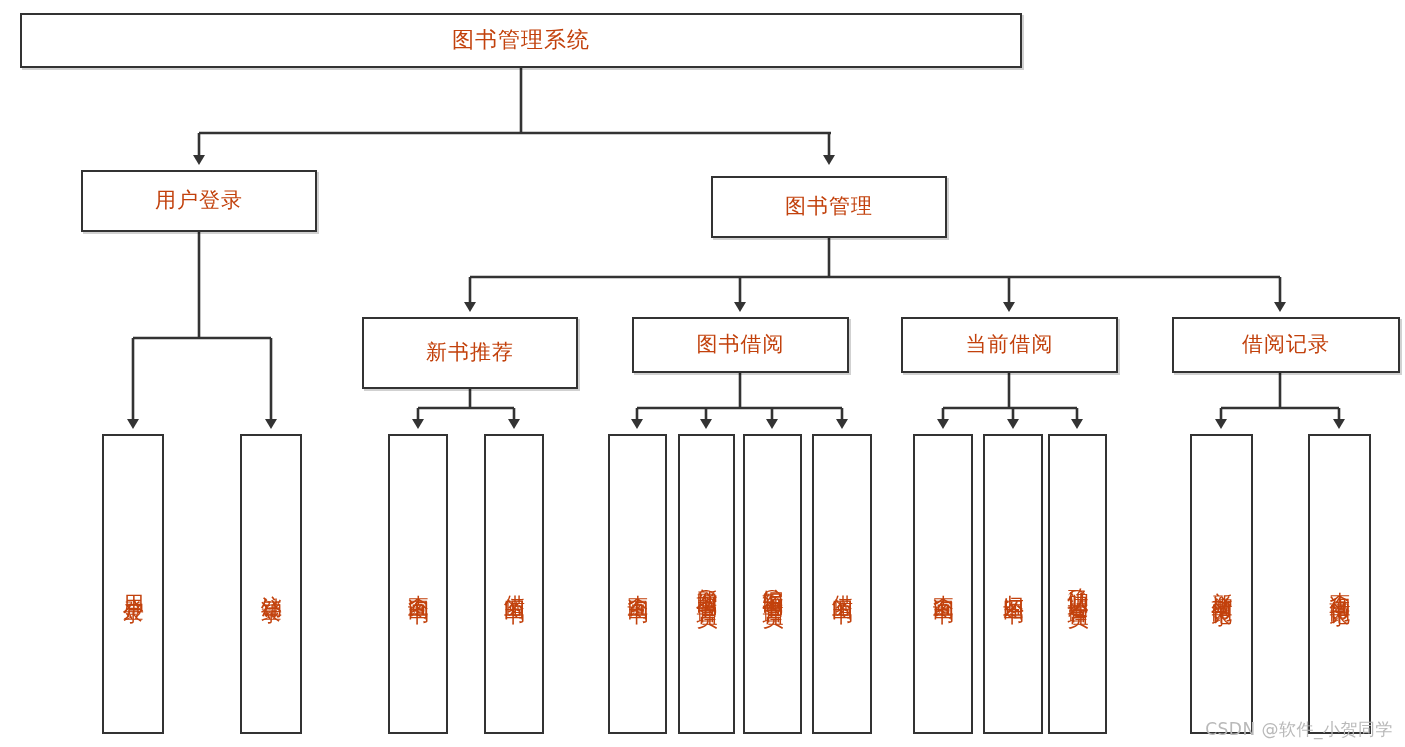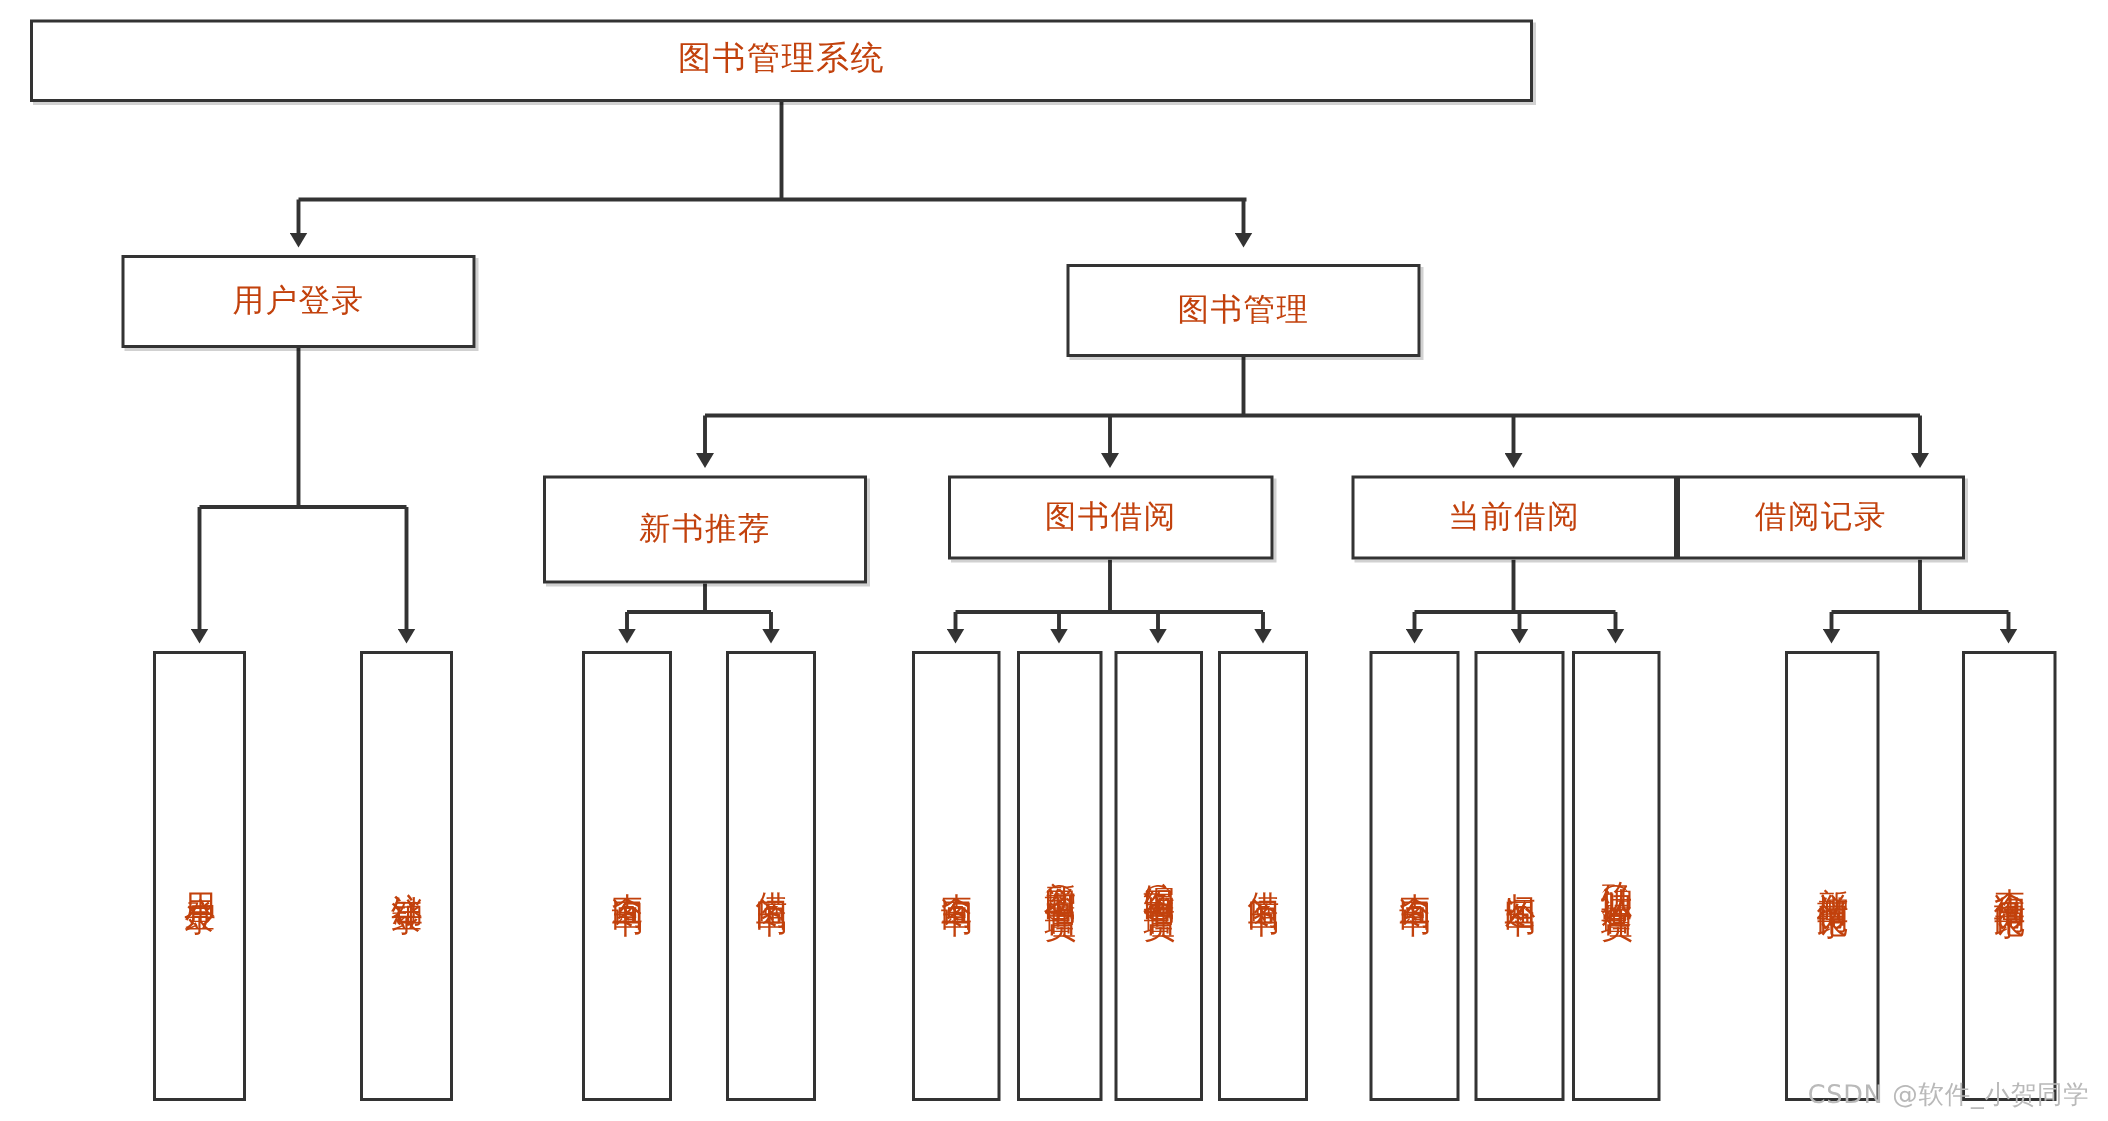--- a/index.html
+++ b/index.html
@@ -92,21 +92,21 @@
 
   <div class="node h-node shadow" id="l3-0" style="left: 362px; top: 317px; width: 216px; height: 72px;">
     <span class="txt">新书推荐</span>
   </div>
   <div class="node h-node shadow" id="l3-1" style="left: 632px; top: 317px; width: 217px; height: 56px;">
     <span class="txt">图书借阅</span>
   </div>
   <div class="node h-node shadow" id="l3-2" style="left: 901px; top: 317px; width: 217px; height: 56px;">
     <span class="txt">当前借阅</span>
   </div>
-  <div class="node h-node shadow" id="l3-3" style="left: 1118px; top: 317px; width: 192px; height: 56px;">
+  <div class="node h-node shadow" id="l3-3" style="left: 1172px; top: 317px; width: 228px; height: 56px;">
     <span class="txt">借阅记录</span>
   </div>
 
   <div class="node v-node" id="l4-0" style="left: 102px; top: 434px; width: 62px; height: 300px;">
     <span class="txt">用户登录</span>
     </div>
   <div class="node v-node" id="l4-1" style="left: 240px; top: 434px; width: 62px; height: 300px;">
     <span class="txt">注销登录</span>
     </div>
   <div class="node v-node" id="l4-2" style="left: 388px; top: 434px; width: 60px; height: 300px;">

